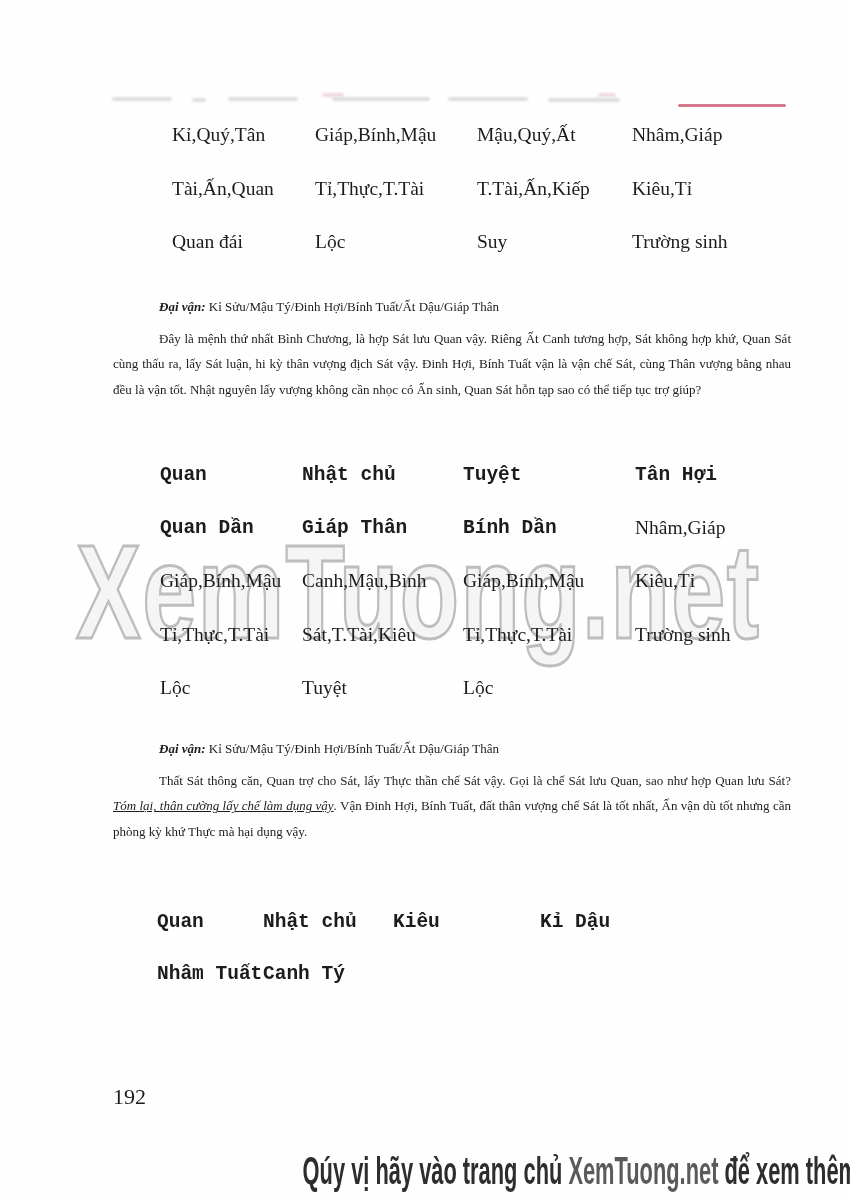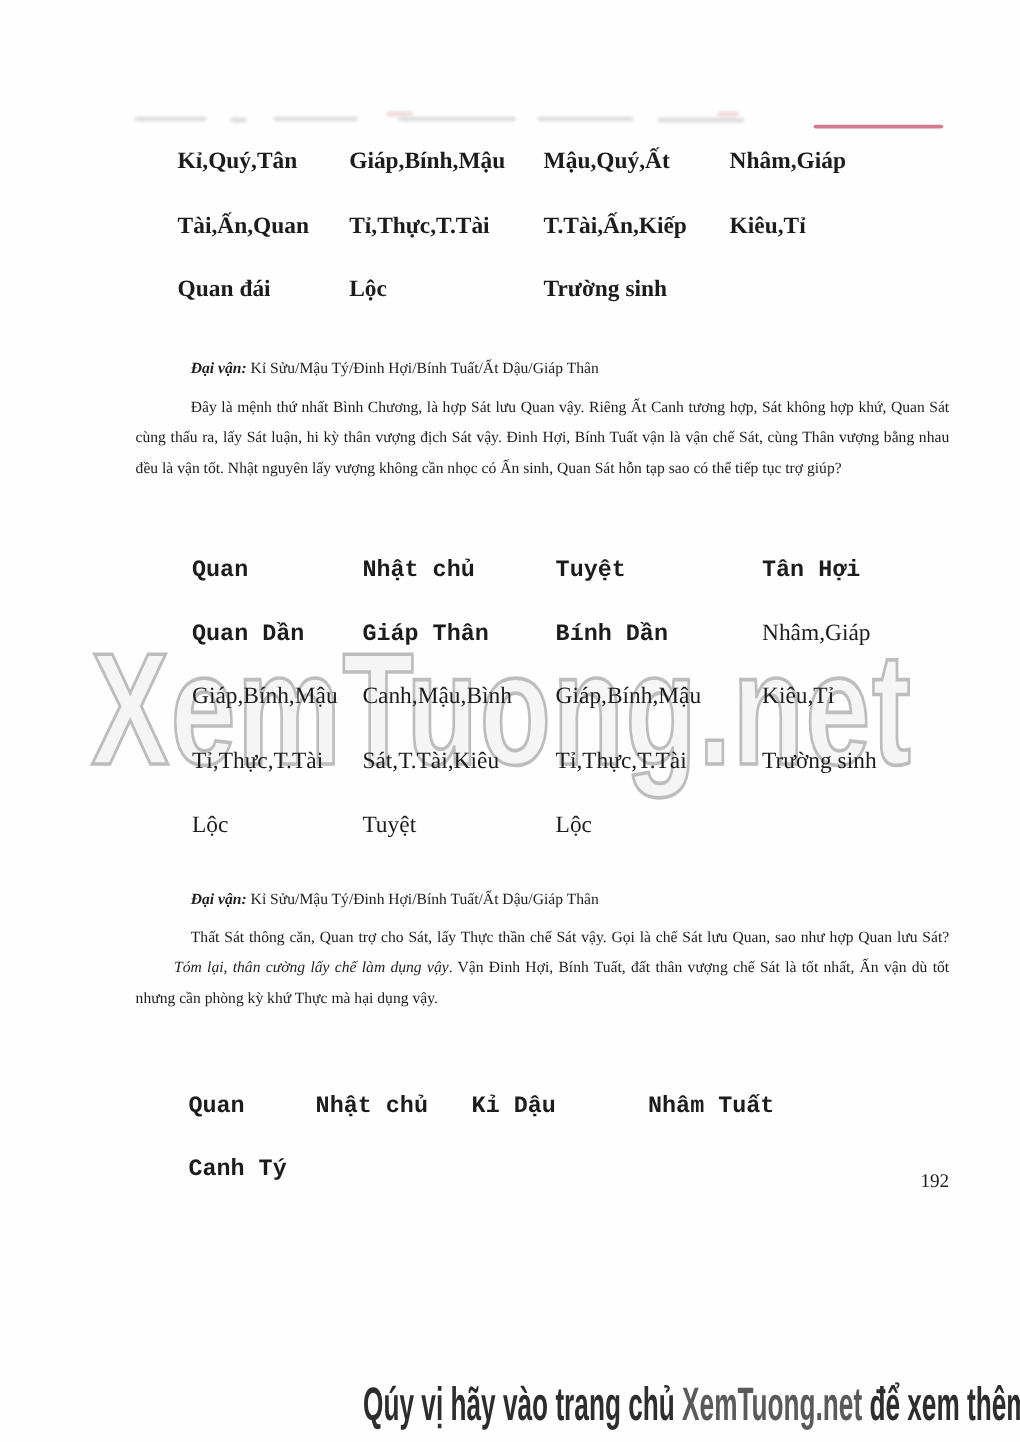--- a/index.html
+++ b/index.html
@@ -20,33 +20,33 @@
     font-weight:bold;font-size:133px;line-height:1;white-space:nowrap;
     letter-spacing:2px;
     color:#f5f5f5;
     -webkit-text-stroke:3px #bdbdbd;
     transform:scaleX(0.73);transform-origin:left top;
   }
   
   .tbl{position:absolute;display:grid;z-index:2;font-size:19.5px;}
   .tbl .cell{line-height:26px;white-space:nowrap;}
   .tbl .cell.b{font-weight:bold;font-family:Liberation Mono, monospace;}
-  .tbl1{left:148px;top:122px;grid-template-columns:143px 162px 155px 180px;grid-auto-rows:53.5px;font-weight:bold;}
+  .tbl1{left:172px;top:122px;grid-template-columns:143px 162px 155px 180px;grid-auto-rows:53.5px;}
   .tbl2{left:160px;top:462px;grid-template-columns:142px 161px 172px 170px;grid-auto-rows:53.2px;}
   .tbl3{left:157px;top:909px;grid-template-columns:106px 130px 147px 170px;grid-auto-rows:52px;}
   
   .section{position:absolute;left:113px;width:678px;z-index:2;font-size:13px;}
   .sec1{top:294px;}
   .sec2{top:736px;}
   .sec-head{text-indent:46px;line-height:25px;margin:0 0 7px 0;}
   .dv-label{font-weight:bold;font-style:italic;}
   .body-par{margin:0;text-align:justify;text-indent:46px;line-height:25.4px;}
-  .u-seg{font-style:italic;margin-left:32px;}
-  .pageno{position:absolute;left:113px;top:976px;width:678px;text-align:right;
-    font-size:16px;z-index:2;}
+  .u-seg{font-style:italic;text-decoration:underline;}
+  .pageno{position:absolute;left:113px;top:1084px;width:678px;text-align:left;
+    font-size:22px;z-index:2;}
   
   .footer{position:absolute;left:0;top:1149px;width:850px;text-align:center;z-index:2;
     font-family:"Liberation Sans","DejaVu Sans",sans-serif;font-weight:bold;
     font-size:39px;color:#2d2d2d;}
   .footer-inner{display:inline-block;white-space:nowrap;transform:scaleX(0.56);transform-origin:center top;}
   .site-link{color:#5a5a5a;}
 </style>
 </head>
 <body>
 
@@ -70,20 +70,21 @@
     <div class="cell">Kỉ,Quý,Tân</div>
     <div class="cell">Giáp,Bính,Mậu</div>
     <div class="cell">Mậu,Quý,Ất</div>
     <div class="cell">Nhâm,Giáp</div>
     <div class="cell">Tài,Ấn,Quan</div>
     <div class="cell">Tỉ,Thực,T.Tài</div>
     <div class="cell">T.Tài,Ấn,Kiếp</div>
     <div class="cell">Kiêu,Tỉ</div>
     <div class="cell">Quan đái</div>
     <div class="cell">Lộc</div>
+    <div class="cell">Suy</div>
     <div class="cell">Trường sinh</div>
   </div>
 
   <div class="section sec1">
     <div class="sec-head">
       <span class="dv-label">Đại vận:</span><span> Kỉ Sửu/Mậu Tý/Đinh Hợi/Bính Tuất/Ất Dậu/Giáp Thân</span>
     </div>
     <p class="body-par">Đây là mệnh thứ nhất Bình Chương, là hợp Sát lưu Quan vậy. Riêng Ất Canh tương hợp, Sát không hợp khứ, Quan Sát cùng thấu ra, lấy Sát luận, hi kỳ thân vượng địch Sát vậy. Đinh Hợi, Bính Tuất vận là vận chế Sát, cùng Thân vượng bằng nhau đều là vận tốt. Nhật nguyên lấy vượng không cần nhọc có Ấn sinh, Quan Sát hỗn tạp sao có thể tiếp tục trợ giúp?</p>
   </div>
 
@@ -112,20 +113,21 @@
   <div class="section sec2">
     <div class="sec-head">
       <span class="dv-label">Đại vận:</span><span> Kỉ Sửu/Mậu Tý/Đinh Hợi/Bính Tuất/Ất Dậu/Giáp Thân</span>
     </div>
     <p class="body-par"><span>Thất Sát thông căn, Quan trợ cho Sát, lấy Thực thần chế Sát vậy. Gọi là chế Sát lưu Quan, sao như hợp Quan lưu Sát? </span><span class="u-seg">Tóm lại, thân cường lấy chế làm dụng vậy</span><span>. Vận Đinh Hợi, Bính Tuất, đất thân vượng chế Sát là tốt nhất, Ấn vận dù tốt nhưng cần phòng kỳ khứ Thực mà hại dụng vậy.</span></p>
   </div>
 
   <div class="tbl tbl3">
     <div class="cell b">Quan</div>
     <div class="cell b">Nhật chủ</div>
+    <div class="cell b">Kiêu</div>
     <div class="cell b">Kỉ Dậu</div>
     <div class="cell b">Nhâm Tuất</div>
     <div class="cell b">Canh Tý</div>
   </div>
 
   <div class="pageno">192</div>
 
   <div class="footer">
     <span class="footer-inner"><span>Qúy vị hãy vào trang chủ </span><span class="site-link">XemTuong.net</span><span> để xem thêm nhiều mục hay khác</span></span>
   </div>

